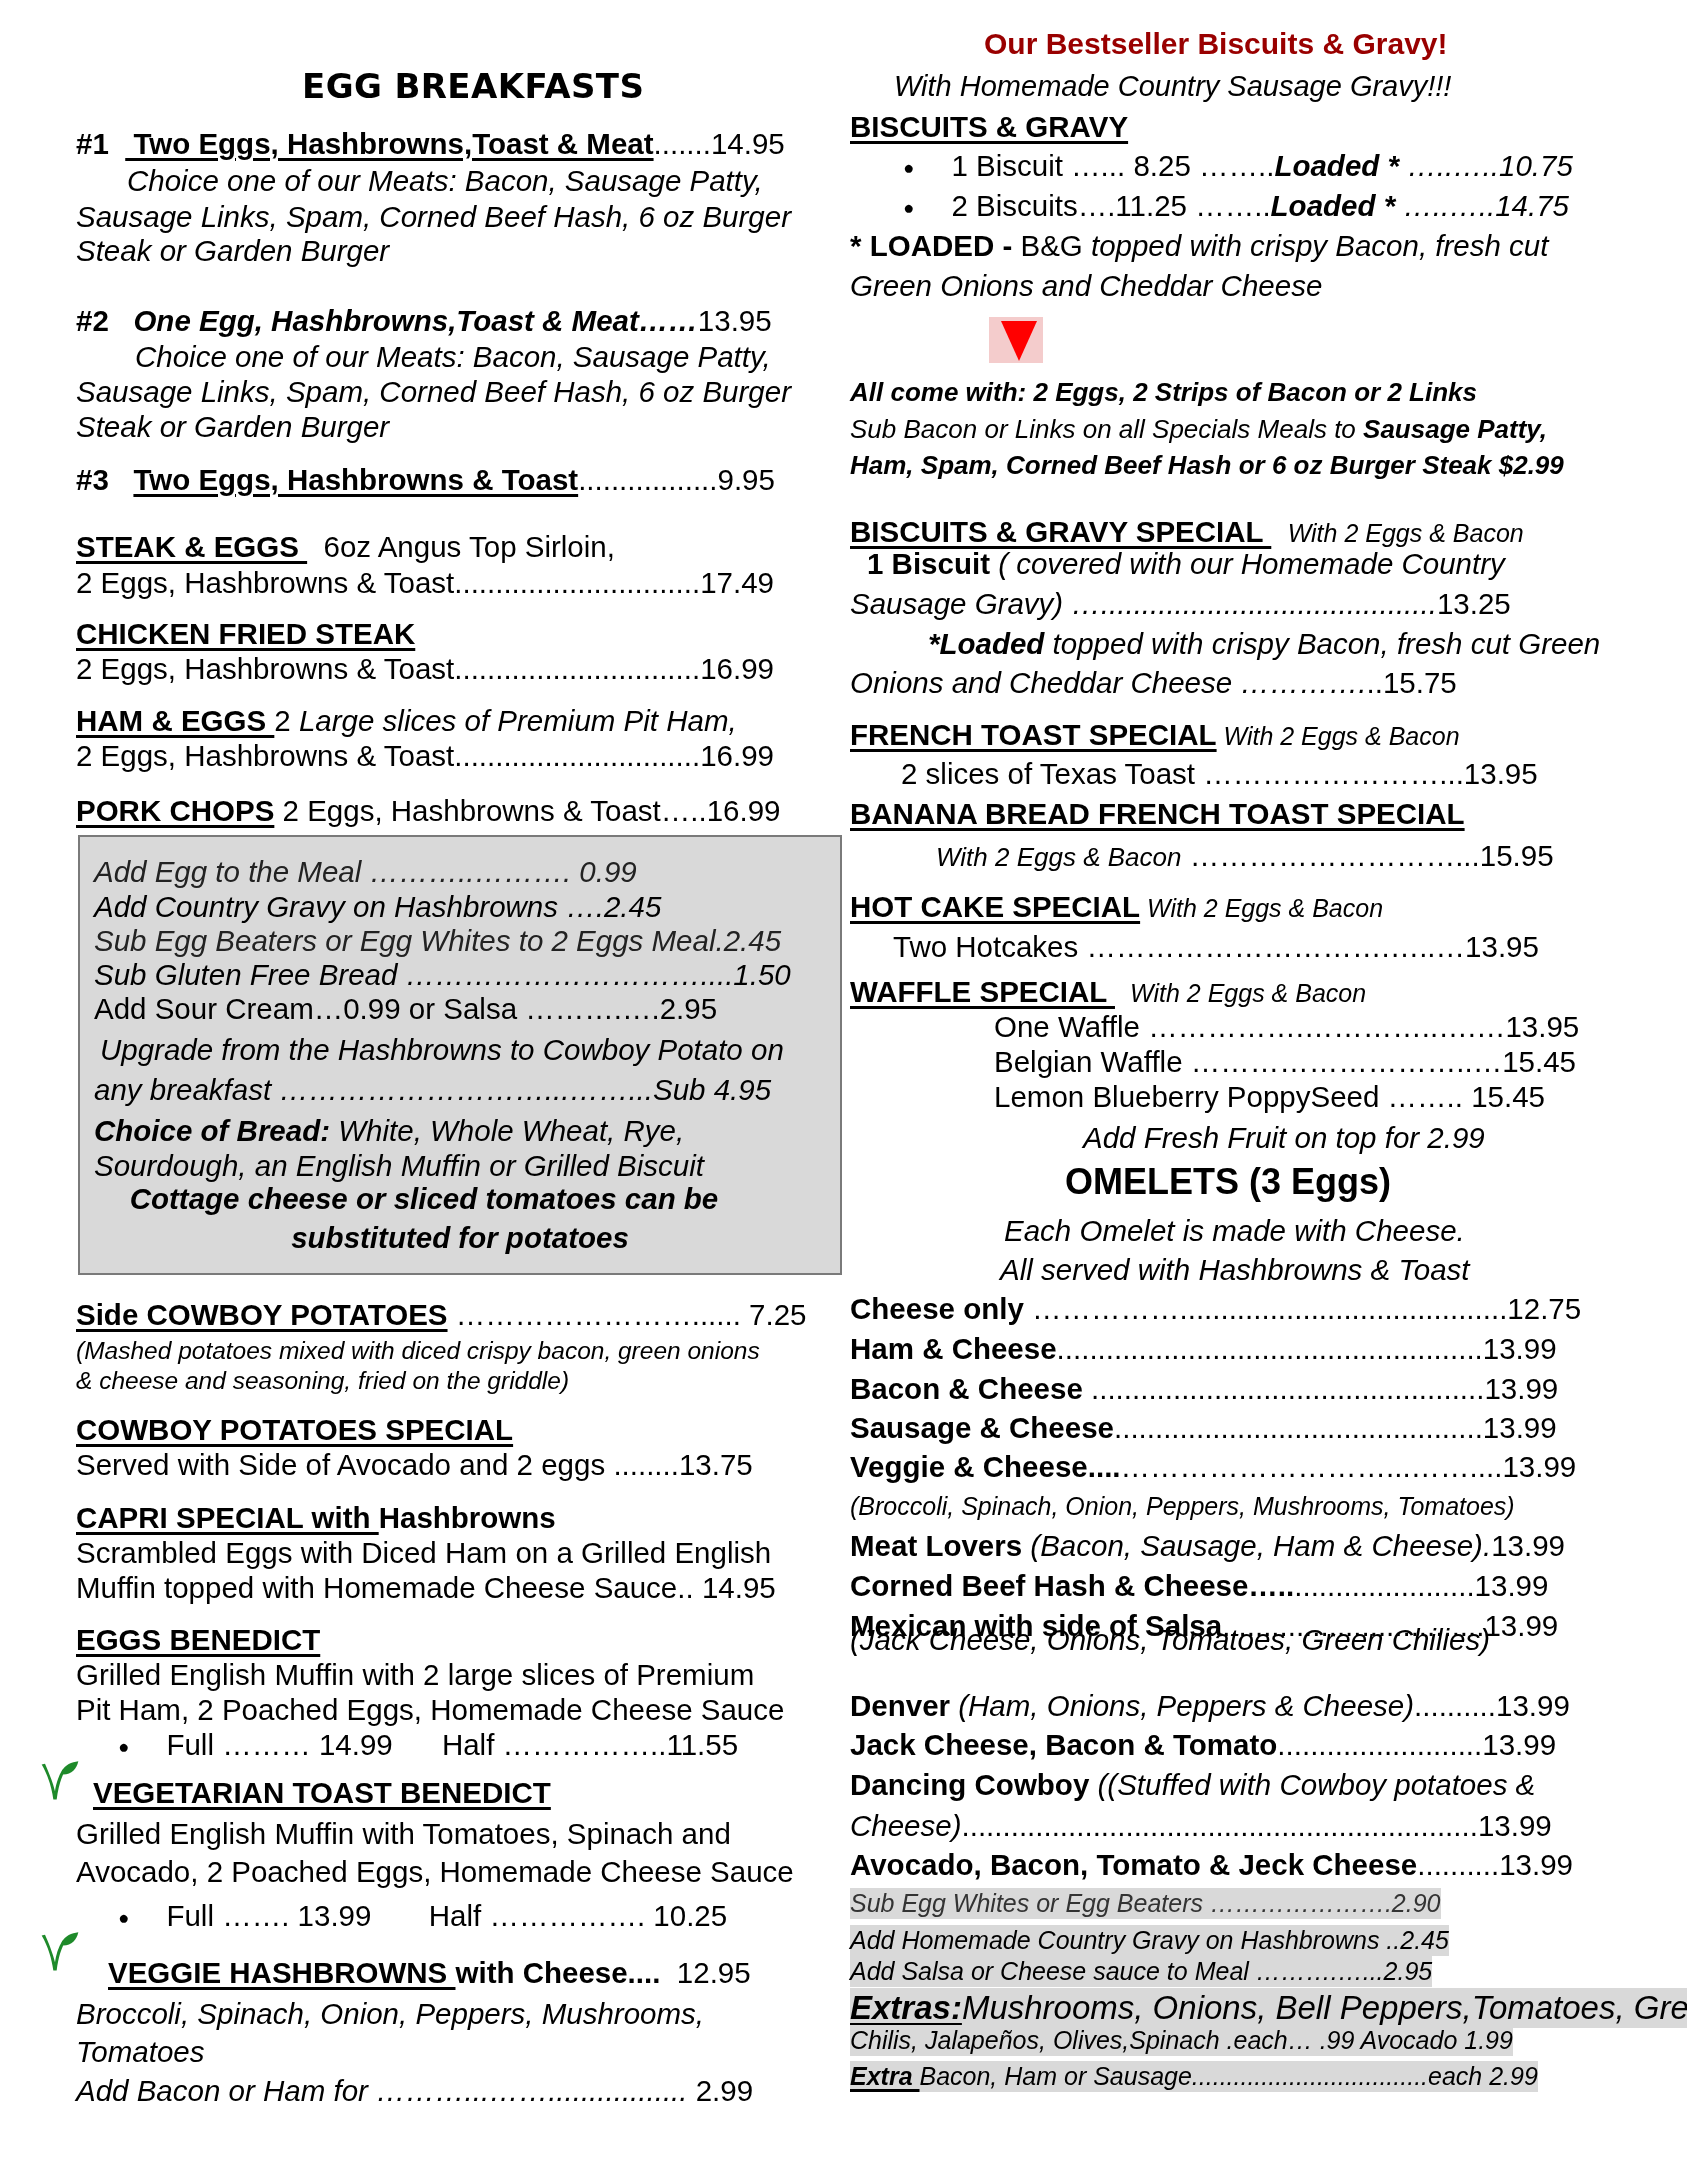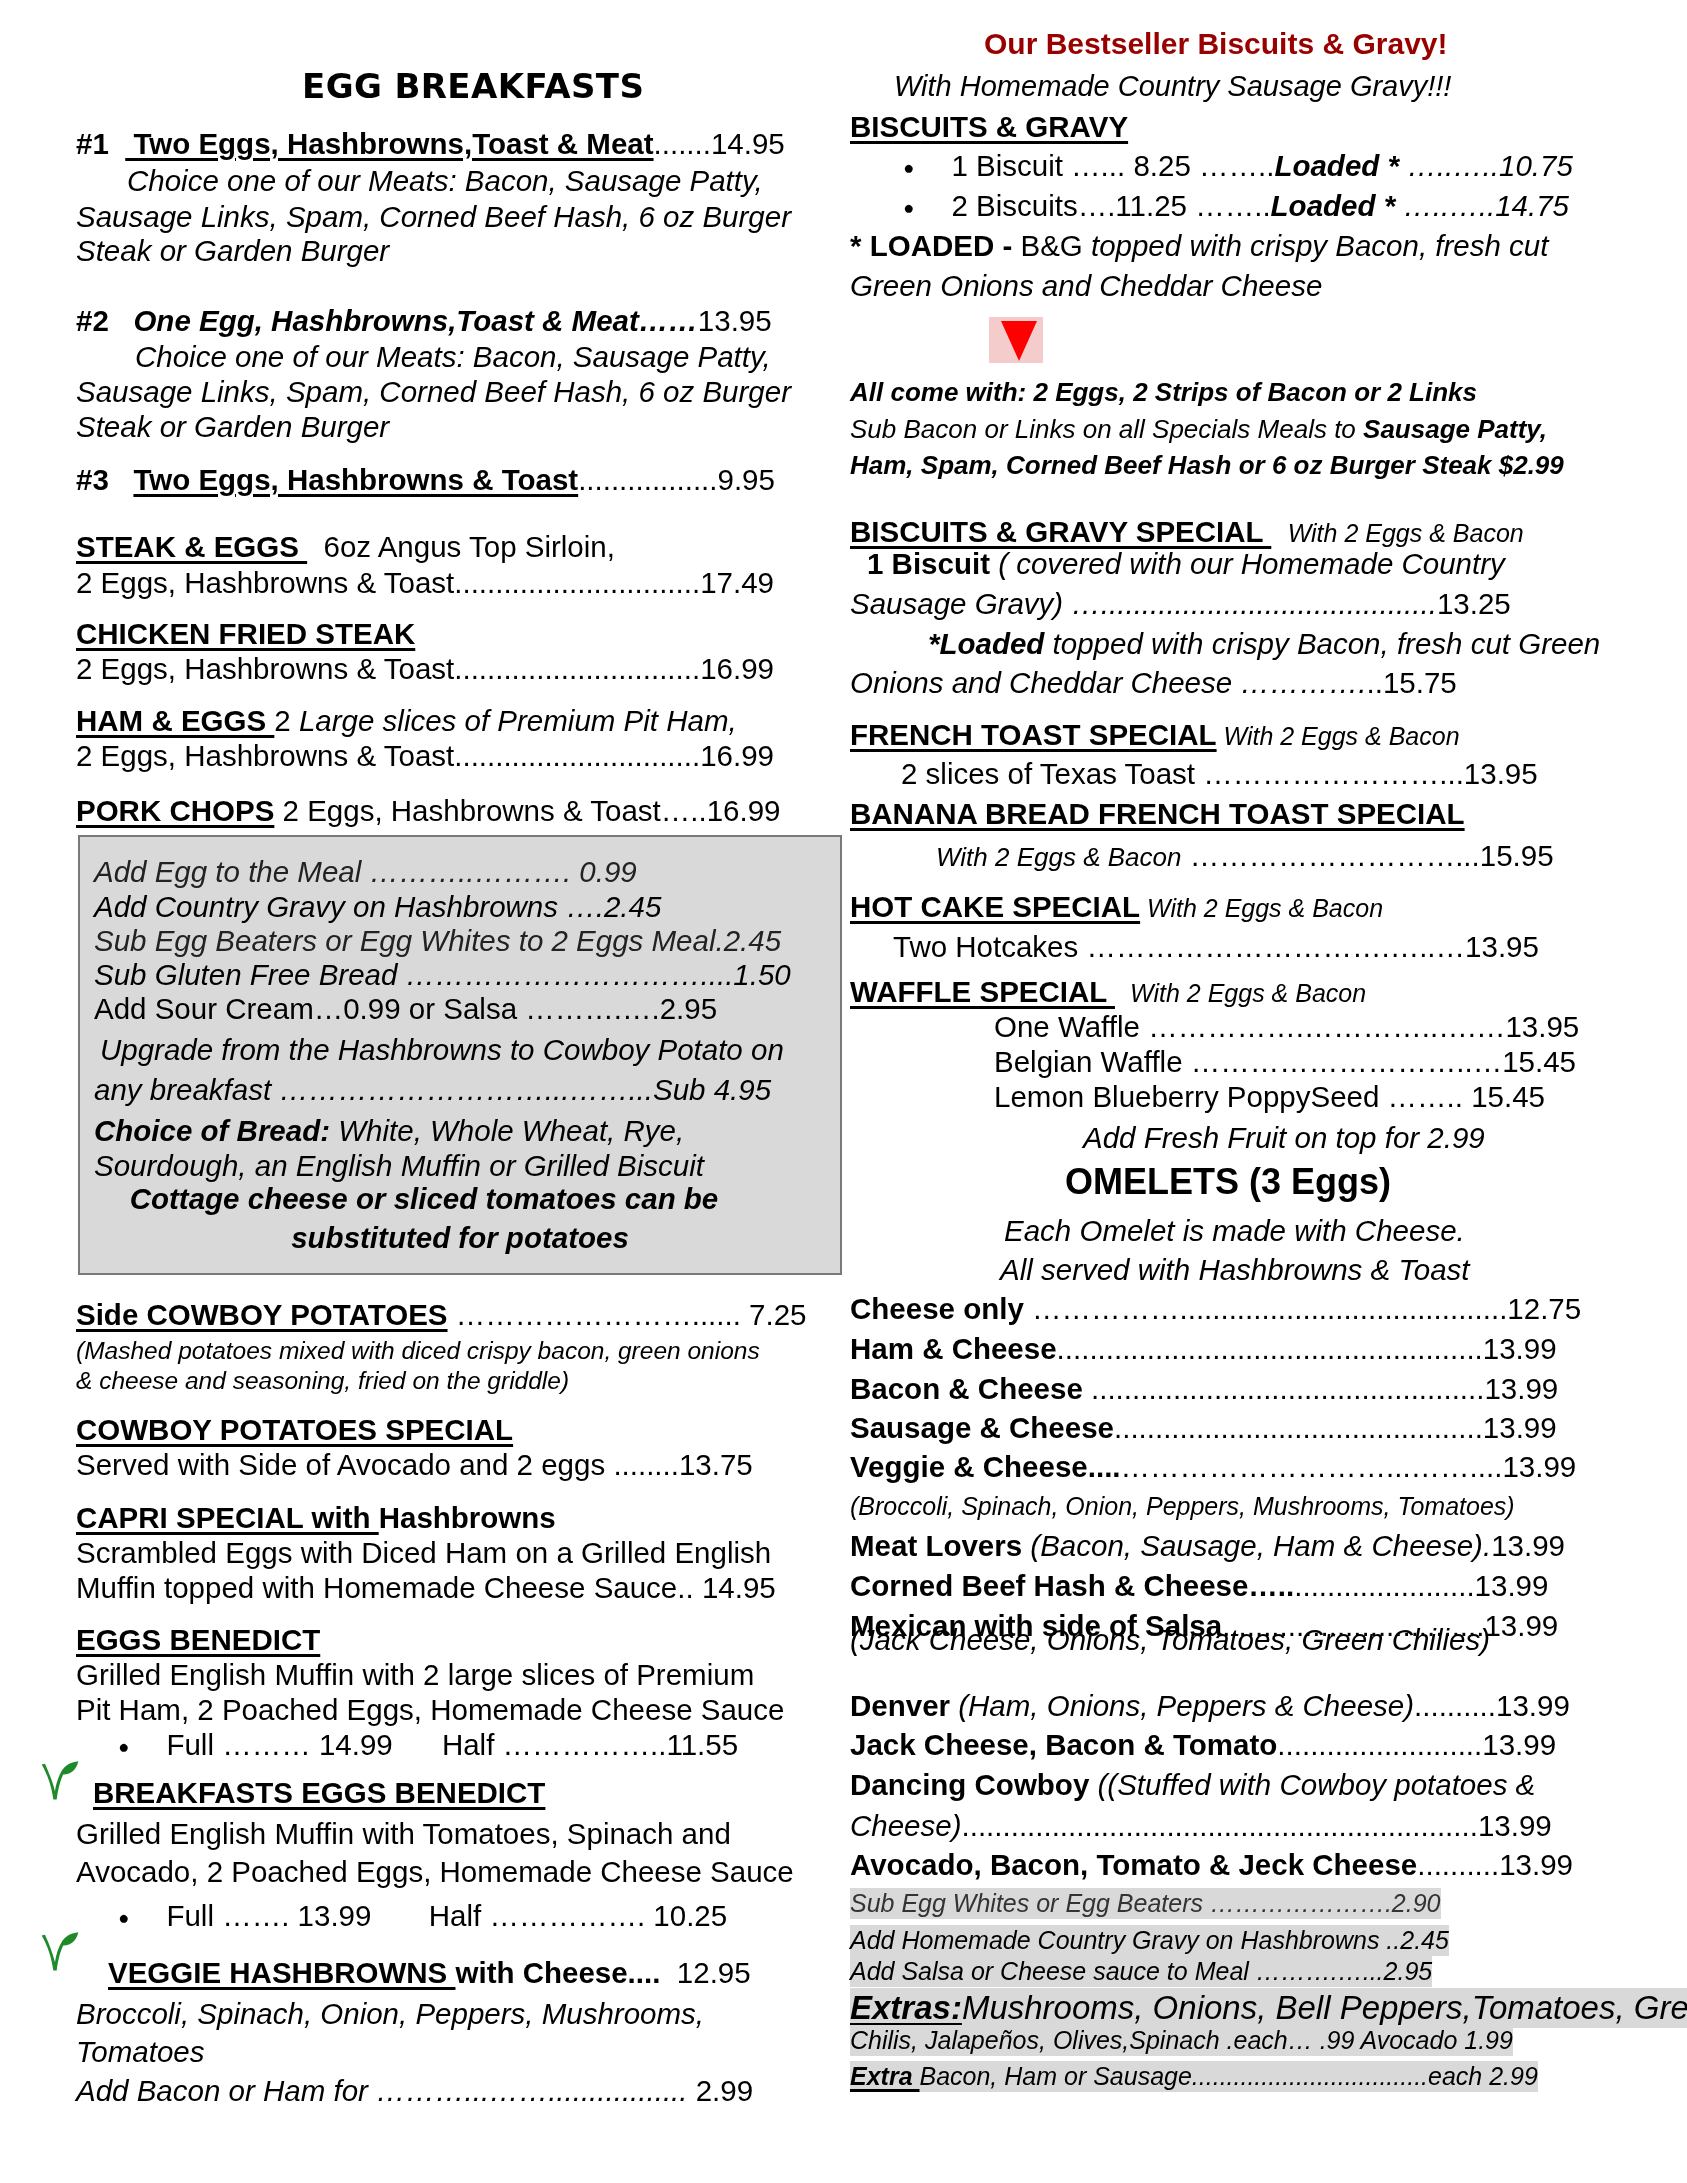--- a/index.html
+++ b/index.html
@@ -105,21 +105,21 @@
   <div class="abs" style="left:76px;top:1659px;"> Grilled English Muffin with 2 large slices of Premium</div>
   <div class="abs" style="left:76px;top:1694px;">Pit Ham, 2 Poached Eggs, Homemade Cheese Sauce</div>
   <div class="abs bullet" style="left:118px;top:1729px;">
     <span>Full ……… </span> <span>14.99</span>&nbsp;&nbsp;&nbsp;&nbsp;&nbsp;&nbsp;<span>Half ……………..</span><span>11.55</span>
   </div>
 
   <svg class="leaf" style="left:40px;top:1761px;" viewBox="0 0 48 50">
     <path d="M2 4 C10 18 14 32 16 46 L20 46 C22 30 26 18 30 12 L27 10 C22 18 19 28 18 36 C15 24 10 12 6 3 Z" fill="#1e8a2a"></path>
     <path d="M26 12 C30 4 38 1 46 0 C44 9 38 16 28 16 Z" fill="#1e8a2a"></path>
   </svg>
-  <div class="abs b u" style="left:93px;top:1777px;">BREAKFASTS EGGS BENEDICT</div>
+  <div class="abs b u" style="left:93px;top:1777px;">VEGETARIAN TOAST BENEDICT</div>
   <div class="abs" style="left:76px;top:1818px;"> Grilled English Muffin with Tomatoes, Spinach and</div>
   <div class="abs" style="left:76px;top:1856px;">Avocado, 2 Poached Eggs, Homemade Cheese Sauce</div>
   <div class="abs bullet" style="left:118px;top:1900px;">
     <span>Full ……. </span> <span>13.99</span>&nbsp;&nbsp;&nbsp;&nbsp;&nbsp;&nbsp;&nbsp;<span>Half ……………. </span><span>10.25</span>
   </div>
 
   <svg class="leaf" style="left:40px;top:1932px;" viewBox="0 0 48 50">
     <path d="M2 4 C10 18 14 32 16 46 L20 46 C22 30 26 18 30 12 L27 10 C22 18 19 28 18 36 C15 24 10 12 6 3 Z" fill="#1e8a2a"></path>
     <path d="M26 12 C30 4 38 1 46 0 C44 9 38 16 28 16 Z" fill="#1e8a2a"></path>
   </svg>

